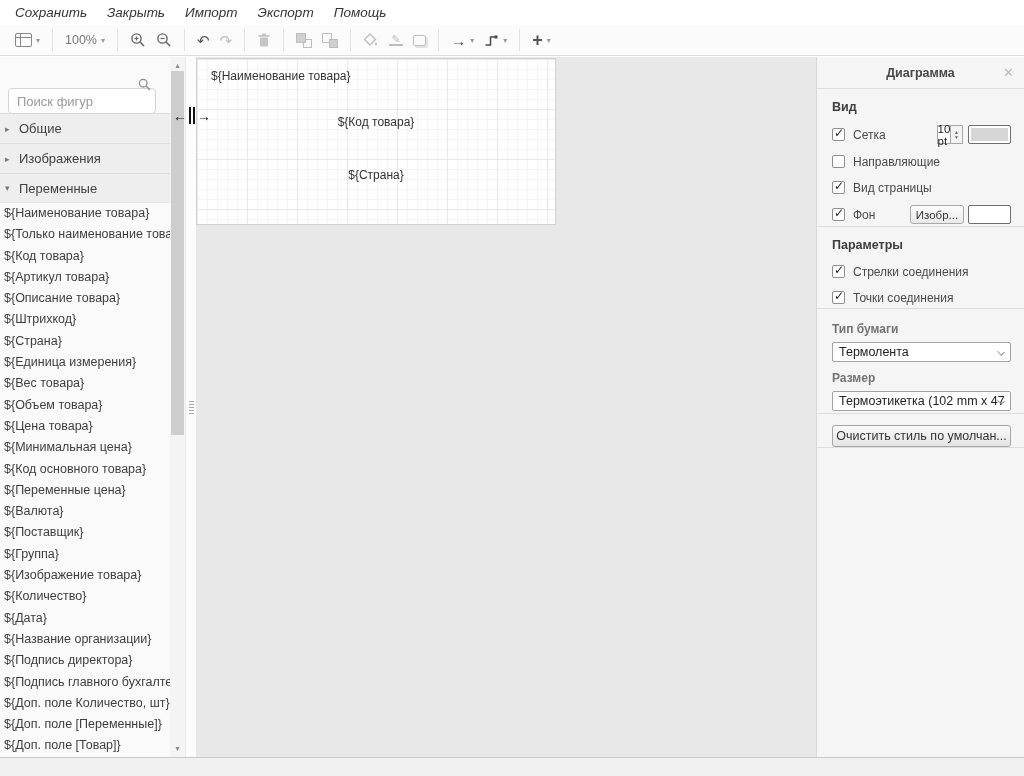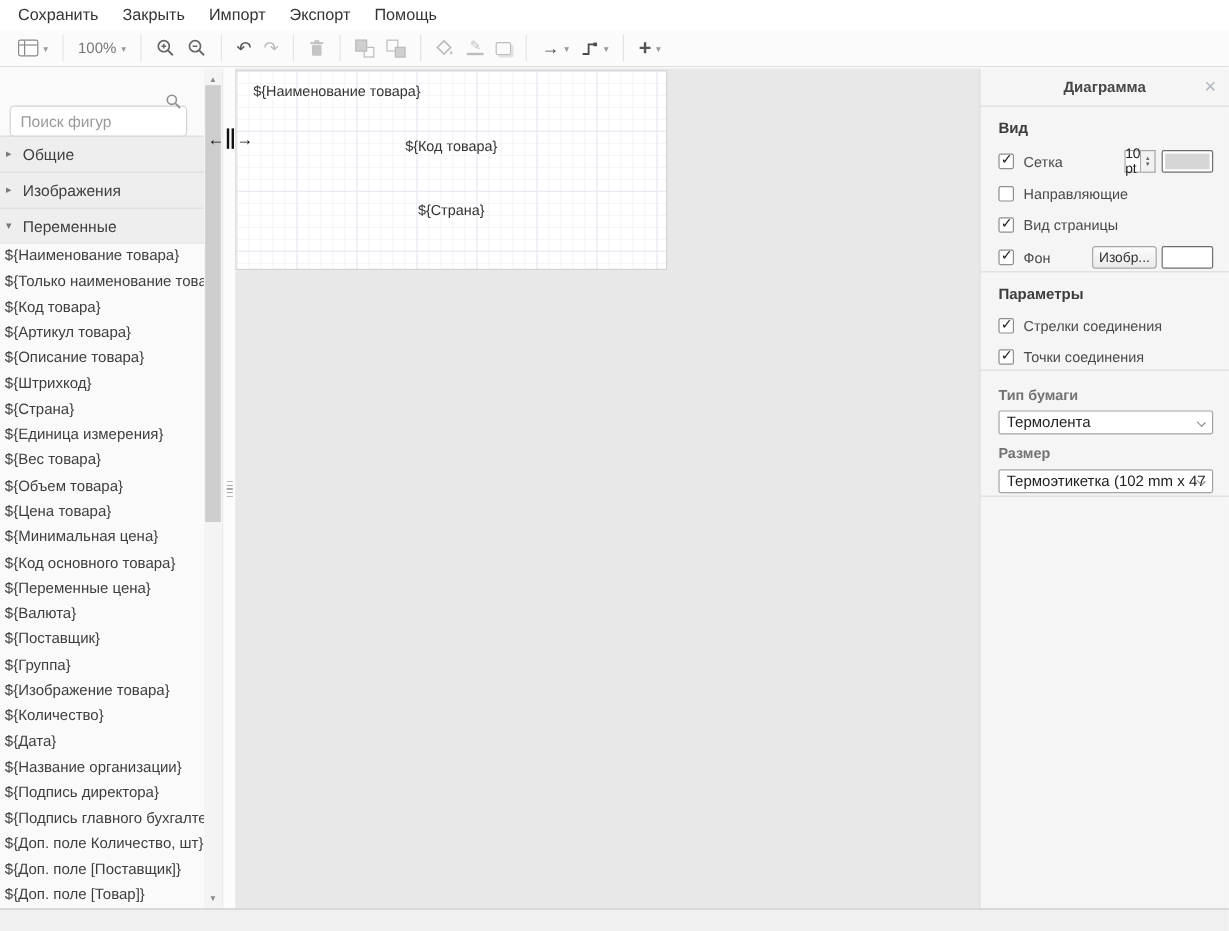--- a/index.html
+++ b/index.html
@@ -2,21 +2,21 @@
 <html><head>
 <meta charset="utf-8">
 <style>
   * { box-sizing: border-box; margin: 0; padding: 0; }
   html,body { width:1024px; height:776px; overflow:hidden;
     font-family:"Liberation Sans","DejaVu Sans",sans-serif; background:#fff; }
 
   
   #menubar { height:25px; display:flex; align-items:center; padding-left:5px;
     background:#fff; font-size:13.5px; color:#353535; }
-  .menu-item { padding:0 10px; cursor:default; }
+  .menu-item { padding:0 10px; cursor:default;font-style:italic; }
 
   
   #toolbar { height:31px; background:#fbfbfb; border-bottom:1px solid #dedede;
     display:flex; align-items:center; padding-left:10px; color:#666; }
   .tb-btn { display:flex; align-items:center; padding:0 5px; height:26px; cursor:default; }
   .tb-sep { width:1px; height:22px; background:#e3e3e3; margin:0 7px; }
   .caret { font-size:8px; color:#9a9a9a; margin-left:4px; }
   .dim { color:#bdbdbd; }
   .glyph15 { font-size:15px; line-height:15px; }
   .glyph17 { font-size:18px; line-height:16px; font-weight:bold; color:#555; }
@@ -305,21 +305,21 @@
         <div class="var-item">${Дата}</div>
 
         <div class="var-item">${Название организации}</div>
 
         <div class="var-item">${Подпись директора}</div>
 
         <div class="var-item">${Подпись главного бухгалтера}</div>
 
         <div class="var-item">${Доп. поле Количество, шт}</div>
 
-        <div class="var-item">${Доп. поле [Поставщик]}</div>
+        <div class="var-item">${Доп. поле [Переменные]}</div>
 
         <div class="var-item">${Доп. поле [Товар]}</div>
       </div>
     <div class="sb-scroll">
       <div class="sb-arrow sb-up">▴</div>
       <div class="sb-thumb"></div>
       <div class="sb-arrow sb-down">▾</div>
     </div>
   </div>
 
@@ -404,16 +404,19 @@
         <span>Термолента</span>
         <i class="chev"></i>
       </div>
       <div class="p-sublabel">Размер</div>
       <div class="select">
         <span>Термоэтикетка (102 mm x 47</span>
         <i class="chev"></i>
       </div>
     </div>
 
+    <div class="panel-section">
+      <button class="wide-btn">Очистить стиль по умолчан...</button>
+    </div>
   </div>
 </div>
 
 <div id="footer"></div>
 
 </body></html>

